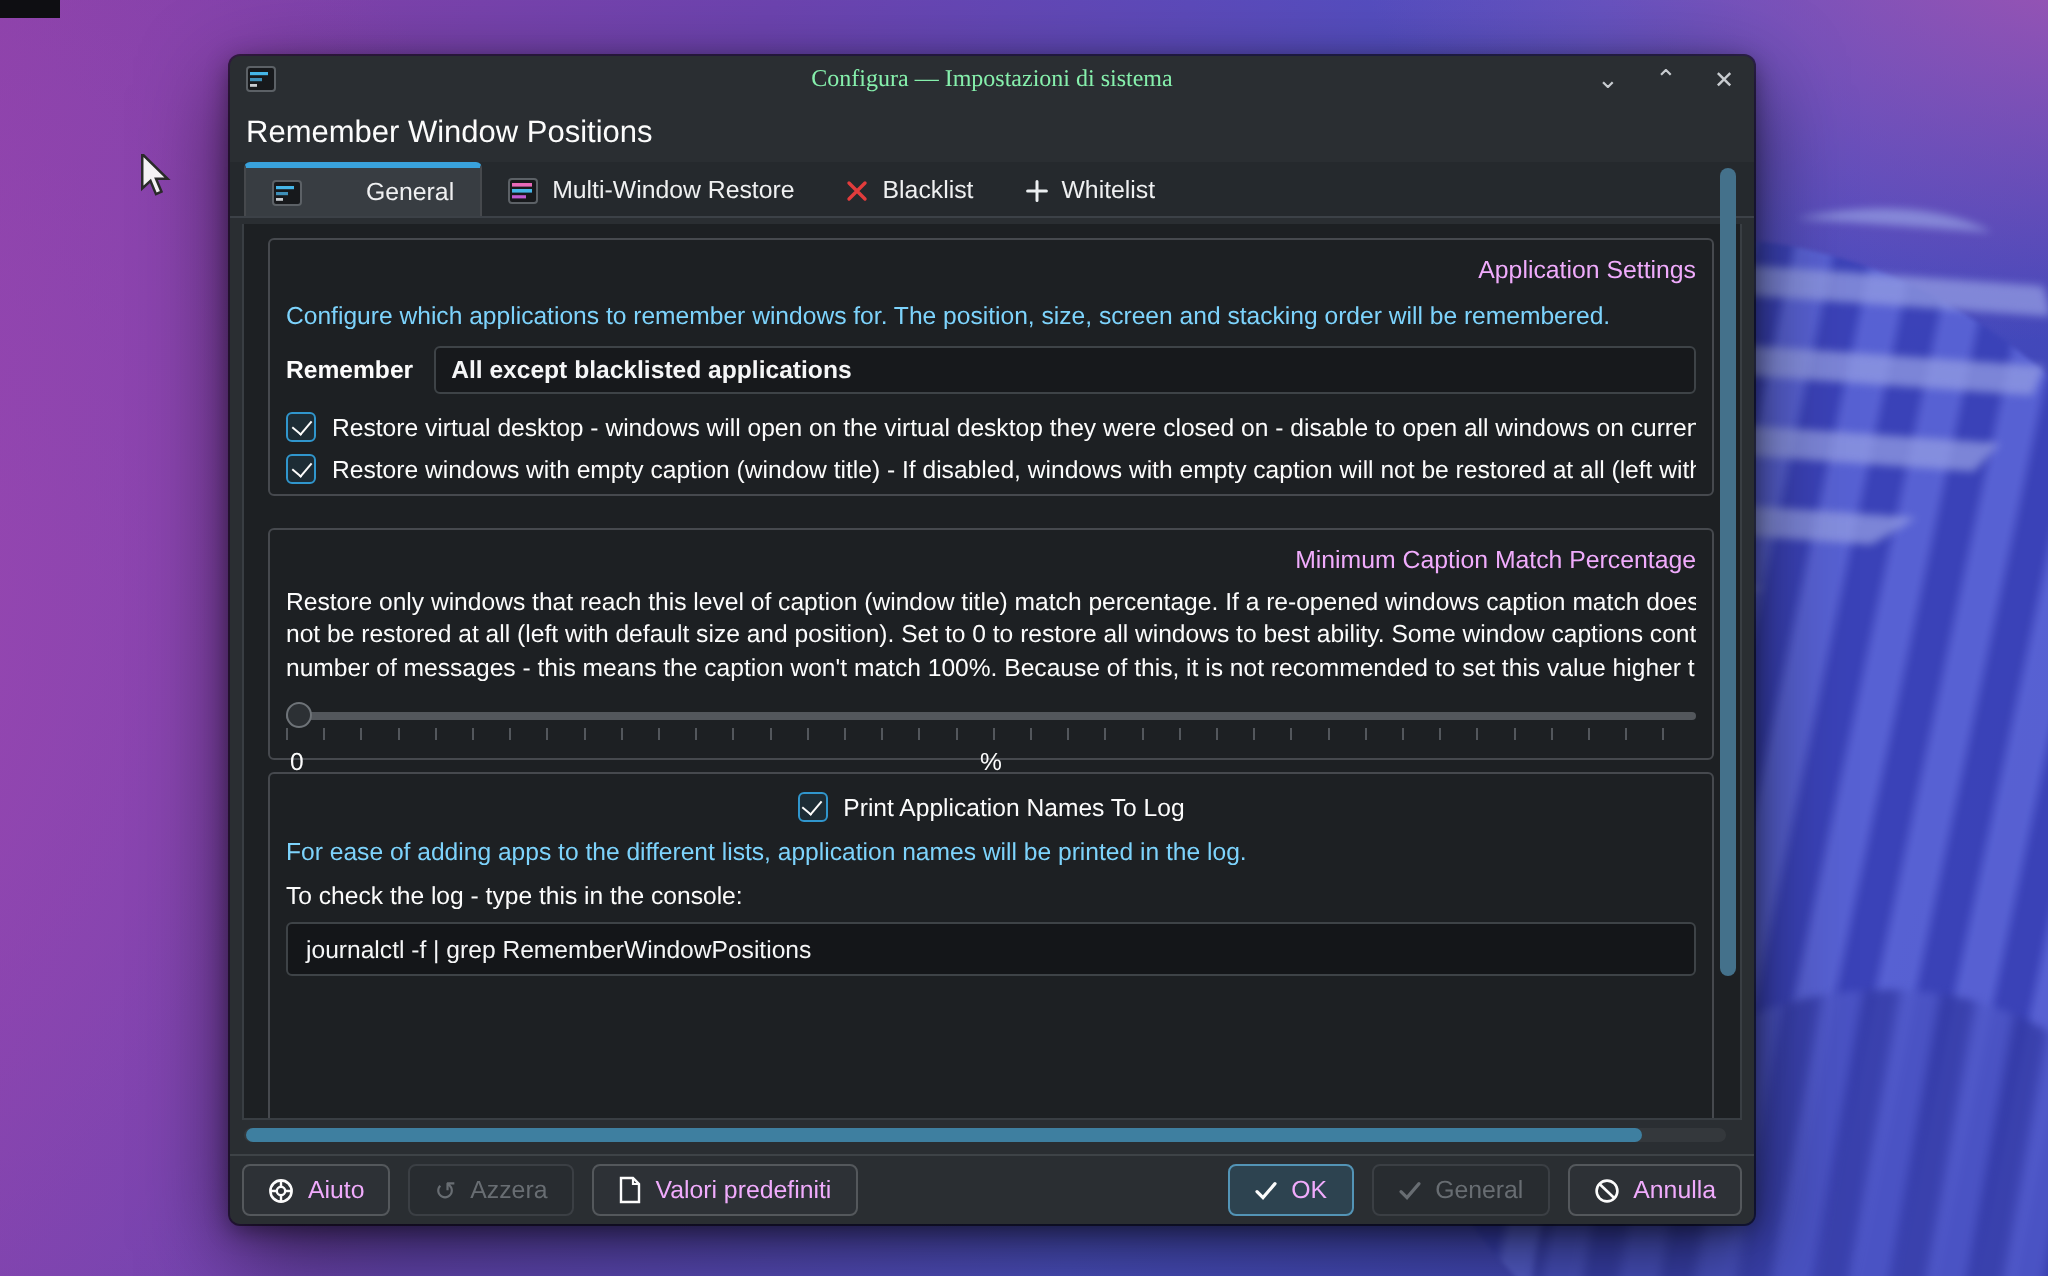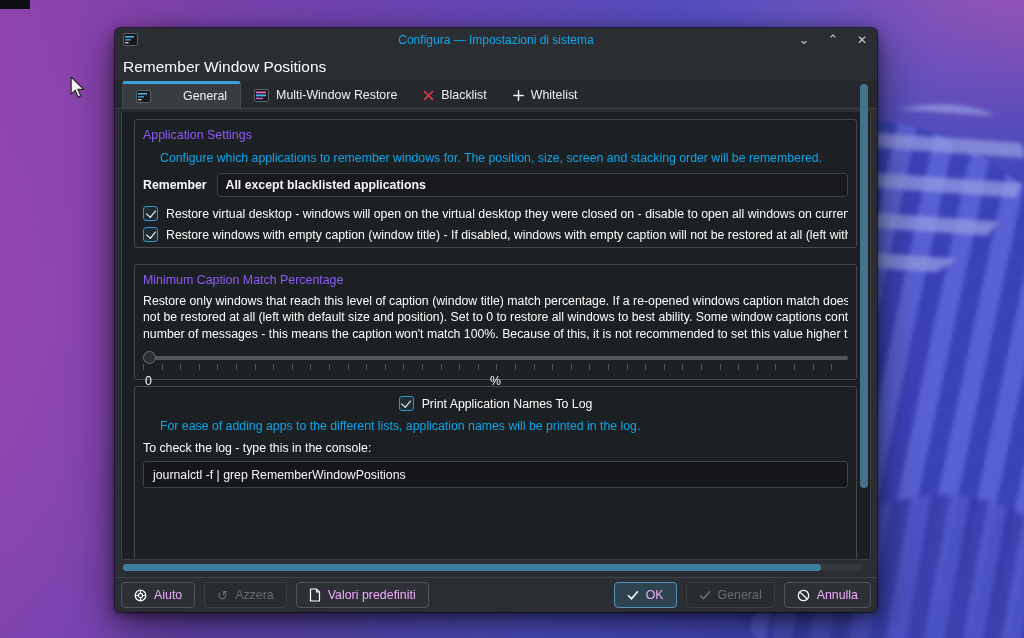--- a/index.html
+++ b/index.html
@@ -37,21 +37,21 @@
   .window {
     position:absolute; left:115px; top:28px; width:762px; height:584px;
     background:#2a2e32; border-radius:5px; overflow:hidden;
     box-shadow:0 14px 44px rgba(0,0,0,.6), 0 3px 12px rgba(0,0,0,.45), 0 0 0 1px rgba(0,0,0,.55);
   }
   .titlebar {
     height:23px; display:flex; align-items:center; position:relative;
     background:#2a2e32; padding:0 8px;
   }
   .titlebar-title {
-    position:absolute; left:0; right:0; text-align:center; font-size:12px; color:#0ea5e9;
+    position:absolute; left:0; right:0; text-align:center; font-size:12px; color:#86efac;font-family:Liberation Serif, serif;
   }
   .win-controls { margin-left:auto; display:flex; gap:15px; align-items:center; z-index:2; }
   .win-btn { color:#c8ccd0; font-size:13px; line-height:1; cursor:default; width:14px; text-align:center; }
   .win-btn.close { font-size:12px; }
 
   .header-band { padding:7px 8px 5px 8px; background:#2a2e32; }
   .page-title { font-size:15.5px; font-weight:400; color:#fcfcfc; }
 
   
   .tabbar {
@@ -73,23 +73,23 @@
     position:absolute; left:6px; right:6px; top:84px; height:448px;
     background:#1d2023; border:1px solid #393e43; border-top:none; overflow:hidden;
   }
   .groupbox {
     border:1px solid #46494e; border-radius:3px; background:#1d2023;
     margin:0 13px 0 12px; padding:5px 8px; position:relative;
   }
   .gb1 { margin-top:7px;  height:129px; }
   .gb2 { margin-top:16px;  height:116px; }
   .gb3 { margin-top:6px;  height:182px; }
-  .gb-title { text-align:left; font-size:12.4px; margin:3px 0 9px; color:#8b5cf6; }
+  .gb-title { text-align:right; font-size:12.4px; margin:3px 0 9px; color:#f0abfc; }
   .clip { white-space:nowrap; overflow:hidden; }
-  .para { margin-bottom:8px; color:#0ea5e9;margin-left:17px; }
+  .para { margin-bottom:8px; color:#7dd3fc; }
 
   .field-row { display:flex; align-items:center; gap:10px; margin:7px 0 9px;font-weight:bold; }
   .combobox {
     flex:1; height:24px; background:#17191c; border:1px solid #3e4347; border-radius:3px;
     display:flex; align-items:center; padding:0 8px; color:#f5f6f7; overflow:hidden; white-space:nowrap;
   }
   .combobox-fixed { flex:none; width:234px; justify-content:space-between; background:#202428; }
 
   .cb-row { display:flex; align-items:center; gap:8px; margin:6px 0; }
   .checkbox {

